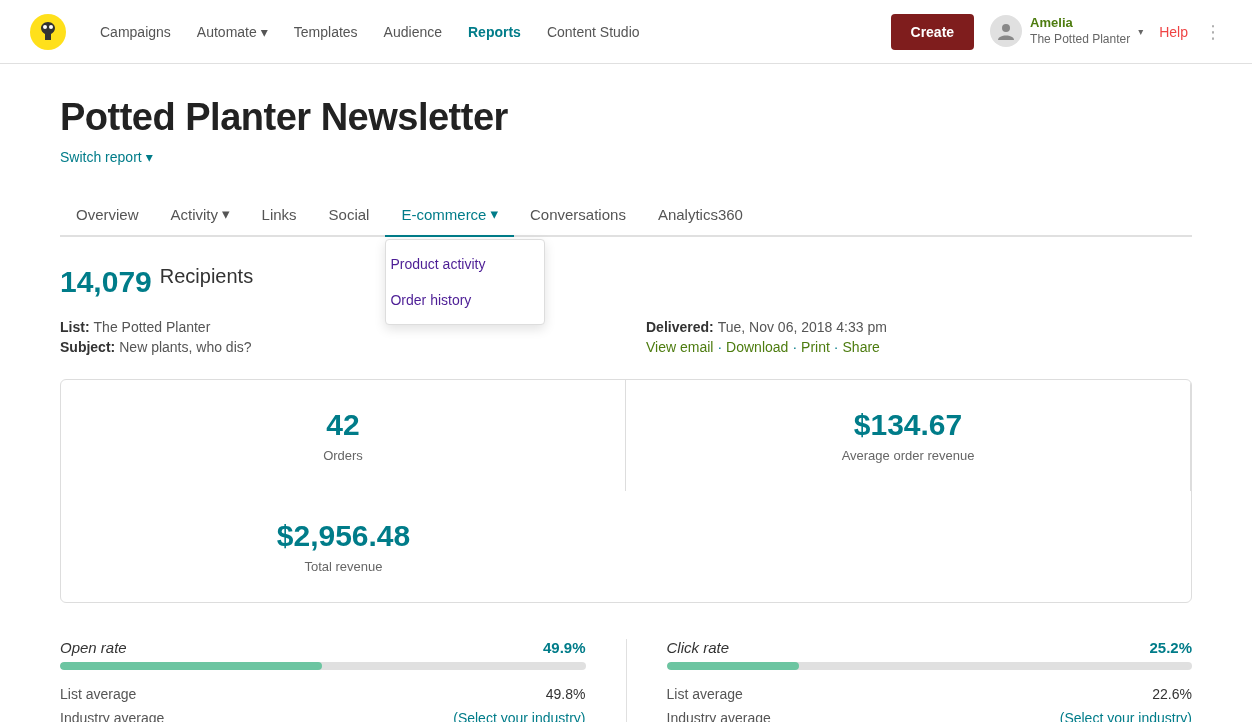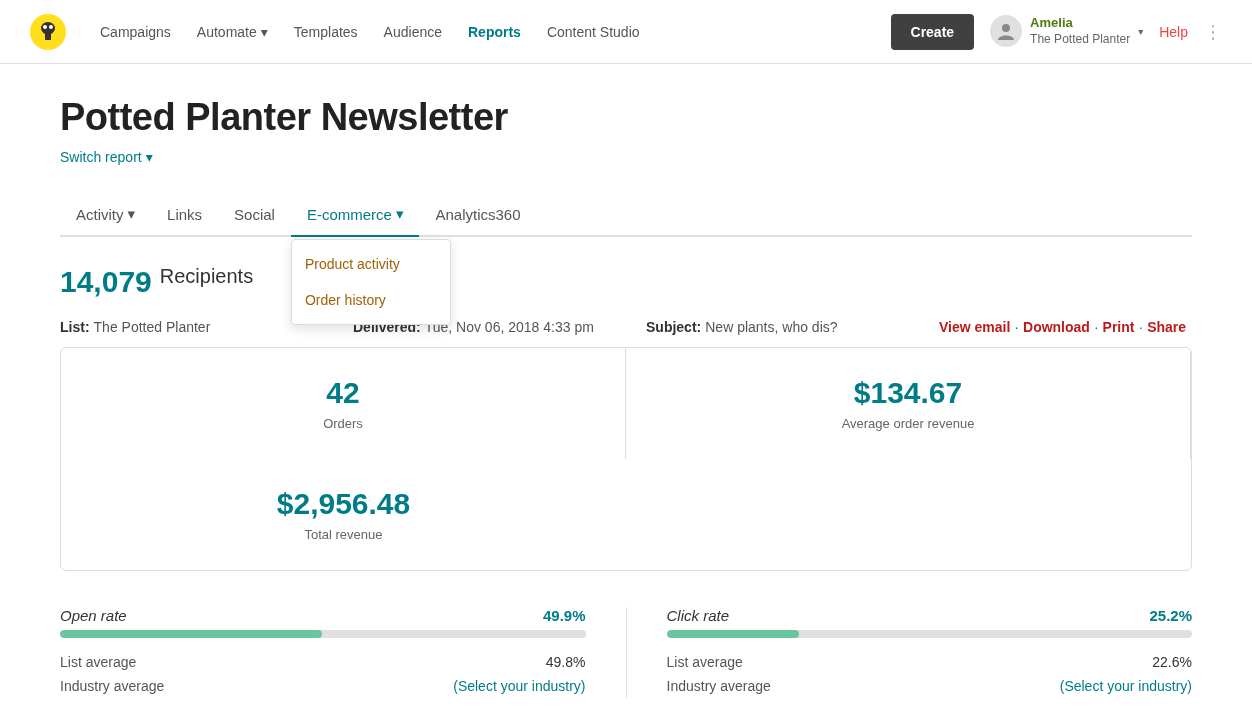--- a/index.html
+++ b/index.html
@@ -38,21 +38,21 @@
       gap: 4px;
       white-space: nowrap;
     }
     .nav-link.active { color: #007c89; font-weight: 600; }
     .nav-right {
       display: flex;
       align-items: center;
       gap: 16px;
     }
     .create-btn {
-      background: #404040;
+      background: #7f1d1d;
       color: #fff;
       border: none;
       border-radius: 4px;
       padding: 10px 20px;
       font-size: 14px;
       font-weight: 600;
       cursor: pointer;
     }
     .user-area {
       display: flex;
@@ -128,36 +128,36 @@
       left: 0;
       background: #fff;
       border: 1px solid #ddd;
       border-radius: 4px;
       box-shadow: 0 4px 12px rgba(0,0,0,0.12);
       z-index: 100;
       min-width: 160px;
       padding: 6px 0;
     }
     .dropdown-menu-item {
-      padding: 10px 13px;
+      padding: 10px 4px;
       font-size: 14px;
-      color: #a16207;
+      color: #4c1d95;
       cursor: pointer;
     }
 
     
     .campaign-meta {
       display: grid;
-      grid-template-columns: 1fr 1fr 1fr 1fr;
+      grid-template-columns: 1fr 1fr;
       gap: 4px 40px;
-      margin-bottom: 12px;
+      margin-bottom: 24px;
     }
     .meta-row { display: flex; align-items: baseline; gap: 0; font-size: 14px; color: #555; }
     .meta-label { font-weight: 700; color: #333; margin-right: 4px; }
-    .meta-link { color: #b91c1c; cursor: pointer; font-weight: bold; }
+    .meta-link { color: #4d7c0f; cursor: pointer; }
     .meta-separator { color: #007c89; margin: 0 4px; }
 
     
     .recipients-row {
       display: flex;
       align-items: flex-start;
       gap: 8px;
       margin-bottom: 20px;
     }
     .recipients-count {
@@ -298,38 +298,44 @@
   <h1 class="page-title">Potted Planter Newsletter</h1>
   
   <div class="switch-report">
     <span>Switch report</span>
     <span>▾</span>
   </div>
 
   
   <div class="sub-nav">
     <div class="sub-nav-item">
+      <span>Overview</span>
+    </div>
+    <div class="sub-nav-item">
       <span>Activity</span>
       <span>▾</span>
     </div>
     <div class="sub-nav-item">
       <span>Links</span>
     </div>
     <div class="sub-nav-item">
       <span>Social</span>
     </div>
     <div class="dropdown-container">
       <div class="sub-nav-item active ecommerce">
         <span>E-commerce</span>
         <span>▾</span>
       </div>
       <div class="dropdown-menu">
         <div class="dropdown-menu-item">Product activity</div>
         <div class="dropdown-menu-item">Order history</div>
       </div>
+    </div>
+    <div class="sub-nav-item">
+      <span>Conversations</span>
     </div>
     <div class="sub-nav-item">
       <span>Analytics360</span>
     </div>
   </div>
 
   
   <div class="recipients-row">
     <span class="recipients-count">14,079</span>
     <span class="recipients-label">Recipients</span>

